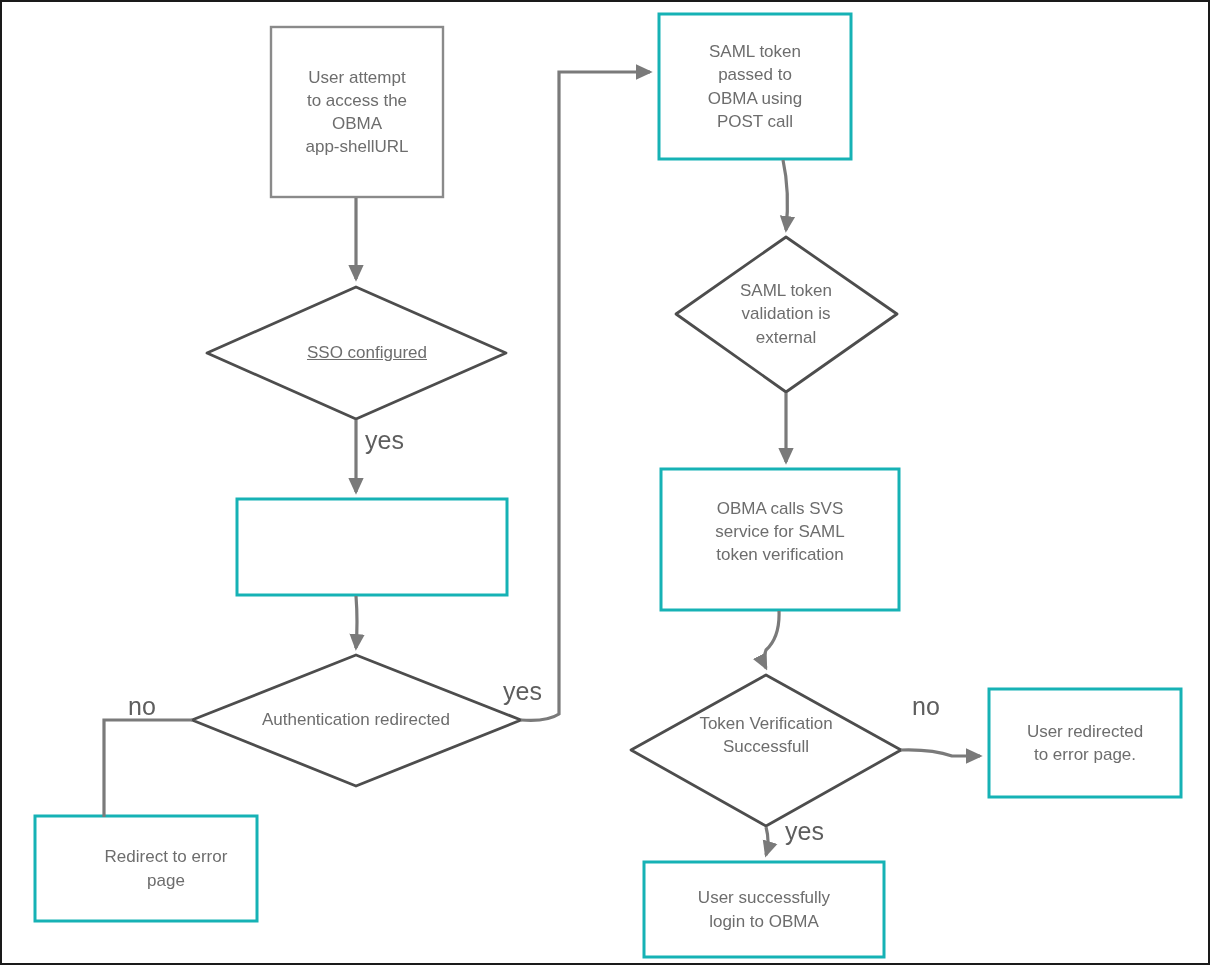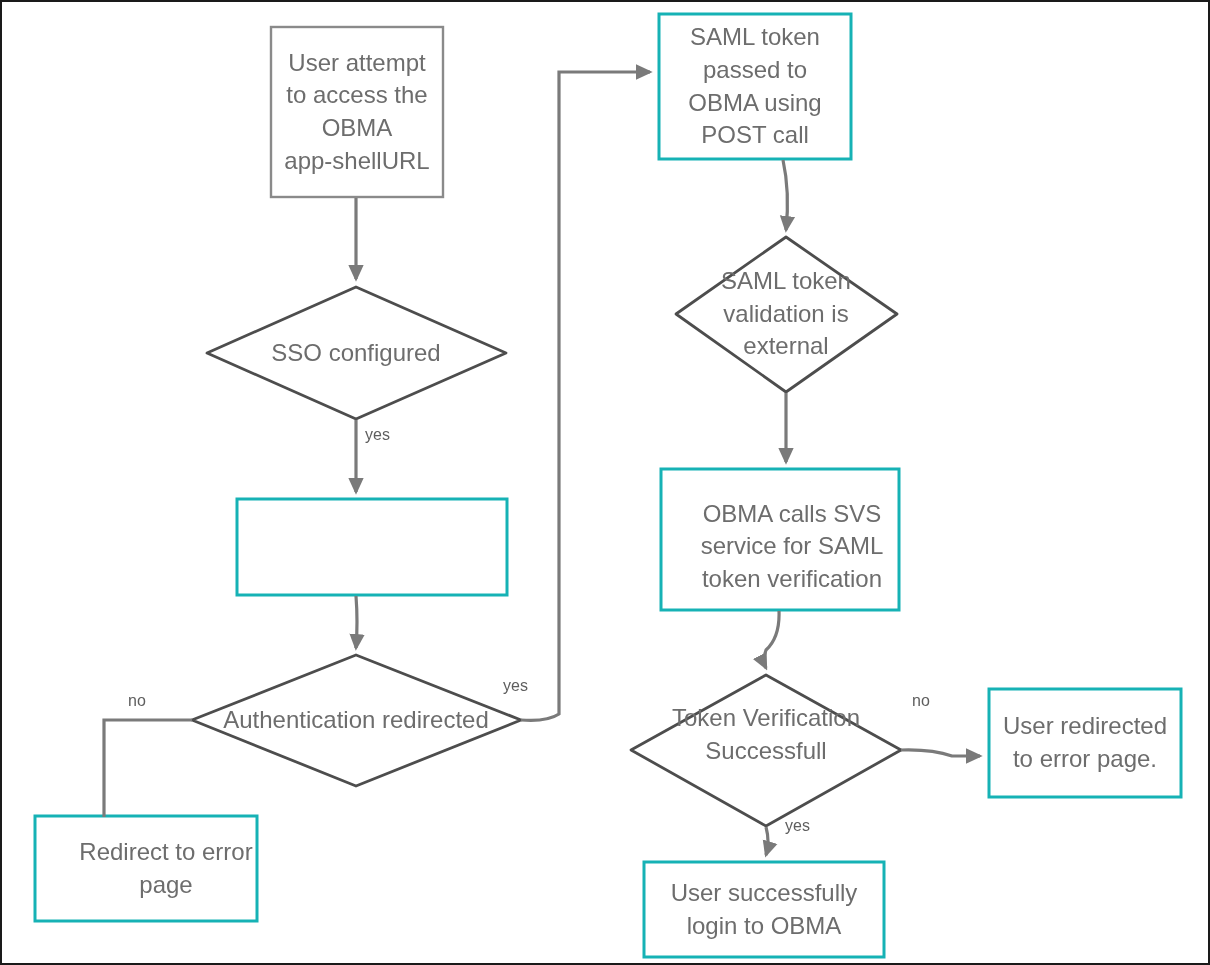--- a/index.html
+++ b/index.html
@@ -26,29 +26,29 @@
     width: 1210px;
     height: 965px;
   }
   .node-label {
     position: absolute;
     display: flex;
     align-items: center;
     justify-content: center;
     text-align: center;
     color: #6d6d6d;
-    font-size: 24px;
+    font-size: 17px;
     line-height: 1.36;
     pointer-events: none;
     white-space: pre-line;
   }
   .edge-label {
     position: absolute;
     color: #5e5e5e;
-    font-size: 16px;
+    font-size: 25px;
     white-space: nowrap;
   }
 </style>
 </head>
 <body>
 
 <div id="canvas">
 
   <svg id="flow-svg" viewBox="0 0 1210 965" xmlns="http://www.w3.org/2000/svg">
     <defs>
@@ -98,38 +98,38 @@
     <path d="M 899,748 Q 930,747 950,754 L 978,754" fill="none" stroke="#7a7a7a" stroke-width="3.2" marker-end="url(#arrow-gray)"></path>
 
     <path d="M 764,825 Q 768,840 764,853" fill="none" stroke="#7a7a7a" stroke-width="3.2" marker-end="url(#arrow-gray)"></path>
   </svg>
 
   <div class="node-label" style="left:269px; top:25px; width:172px; height:170px;border-radius:11px;">User attempt
 to access   the
 OBMA
 app-shellURL</div>
 
-  <div class="node-label" style="left:234px; top:323px; width:240px; height:56px;">SSO configured</div>
+  <div class="node-label" style="left:245px; top:323px; width:240px; height:56px;text-decoration:underline;">SSO configured</div>
 
 
   <div class="node-label" style="left:204px; top:690px; width:300px; height:56px;">Authentication redirected</div>
 
   <div class="node-label" style="left:33px; top:814px; width:262px; height:105px;">Redirect to error
 page</div>
 
   <div class="node-label" style="left:657px; top:12px; width:192px; height:145px;">SAML token
 passed to
 OBMA using
 POST call</div>
 
   <div class="node-label" style="left:694px; top:266px; width:180px; height:92px;">SAML token
 validation is
 external</div>
 
-  <div class="node-label" style="left:659px; top:485px; width:238px; height:119px;margin-left:12px;">OBMA calls SVS
+  <div class="node-label" style="left:659px; top:470px; width:238px; height:119px;">OBMA calls SVS
 service for SAML
 token verification</div>
 
   <div class="node-label" style="left:650px; top:702px; width:228px; height:62px;">Token Verification
 Successfull</div>
 
   <div class="node-label" style="left:642px; top:860px; width:240px; height:95px;">User successfully
 login to OBMA</div>
 
   <div class="node-label" style="left:987px; top:687px; width:192px; height:108px;">User redirected

